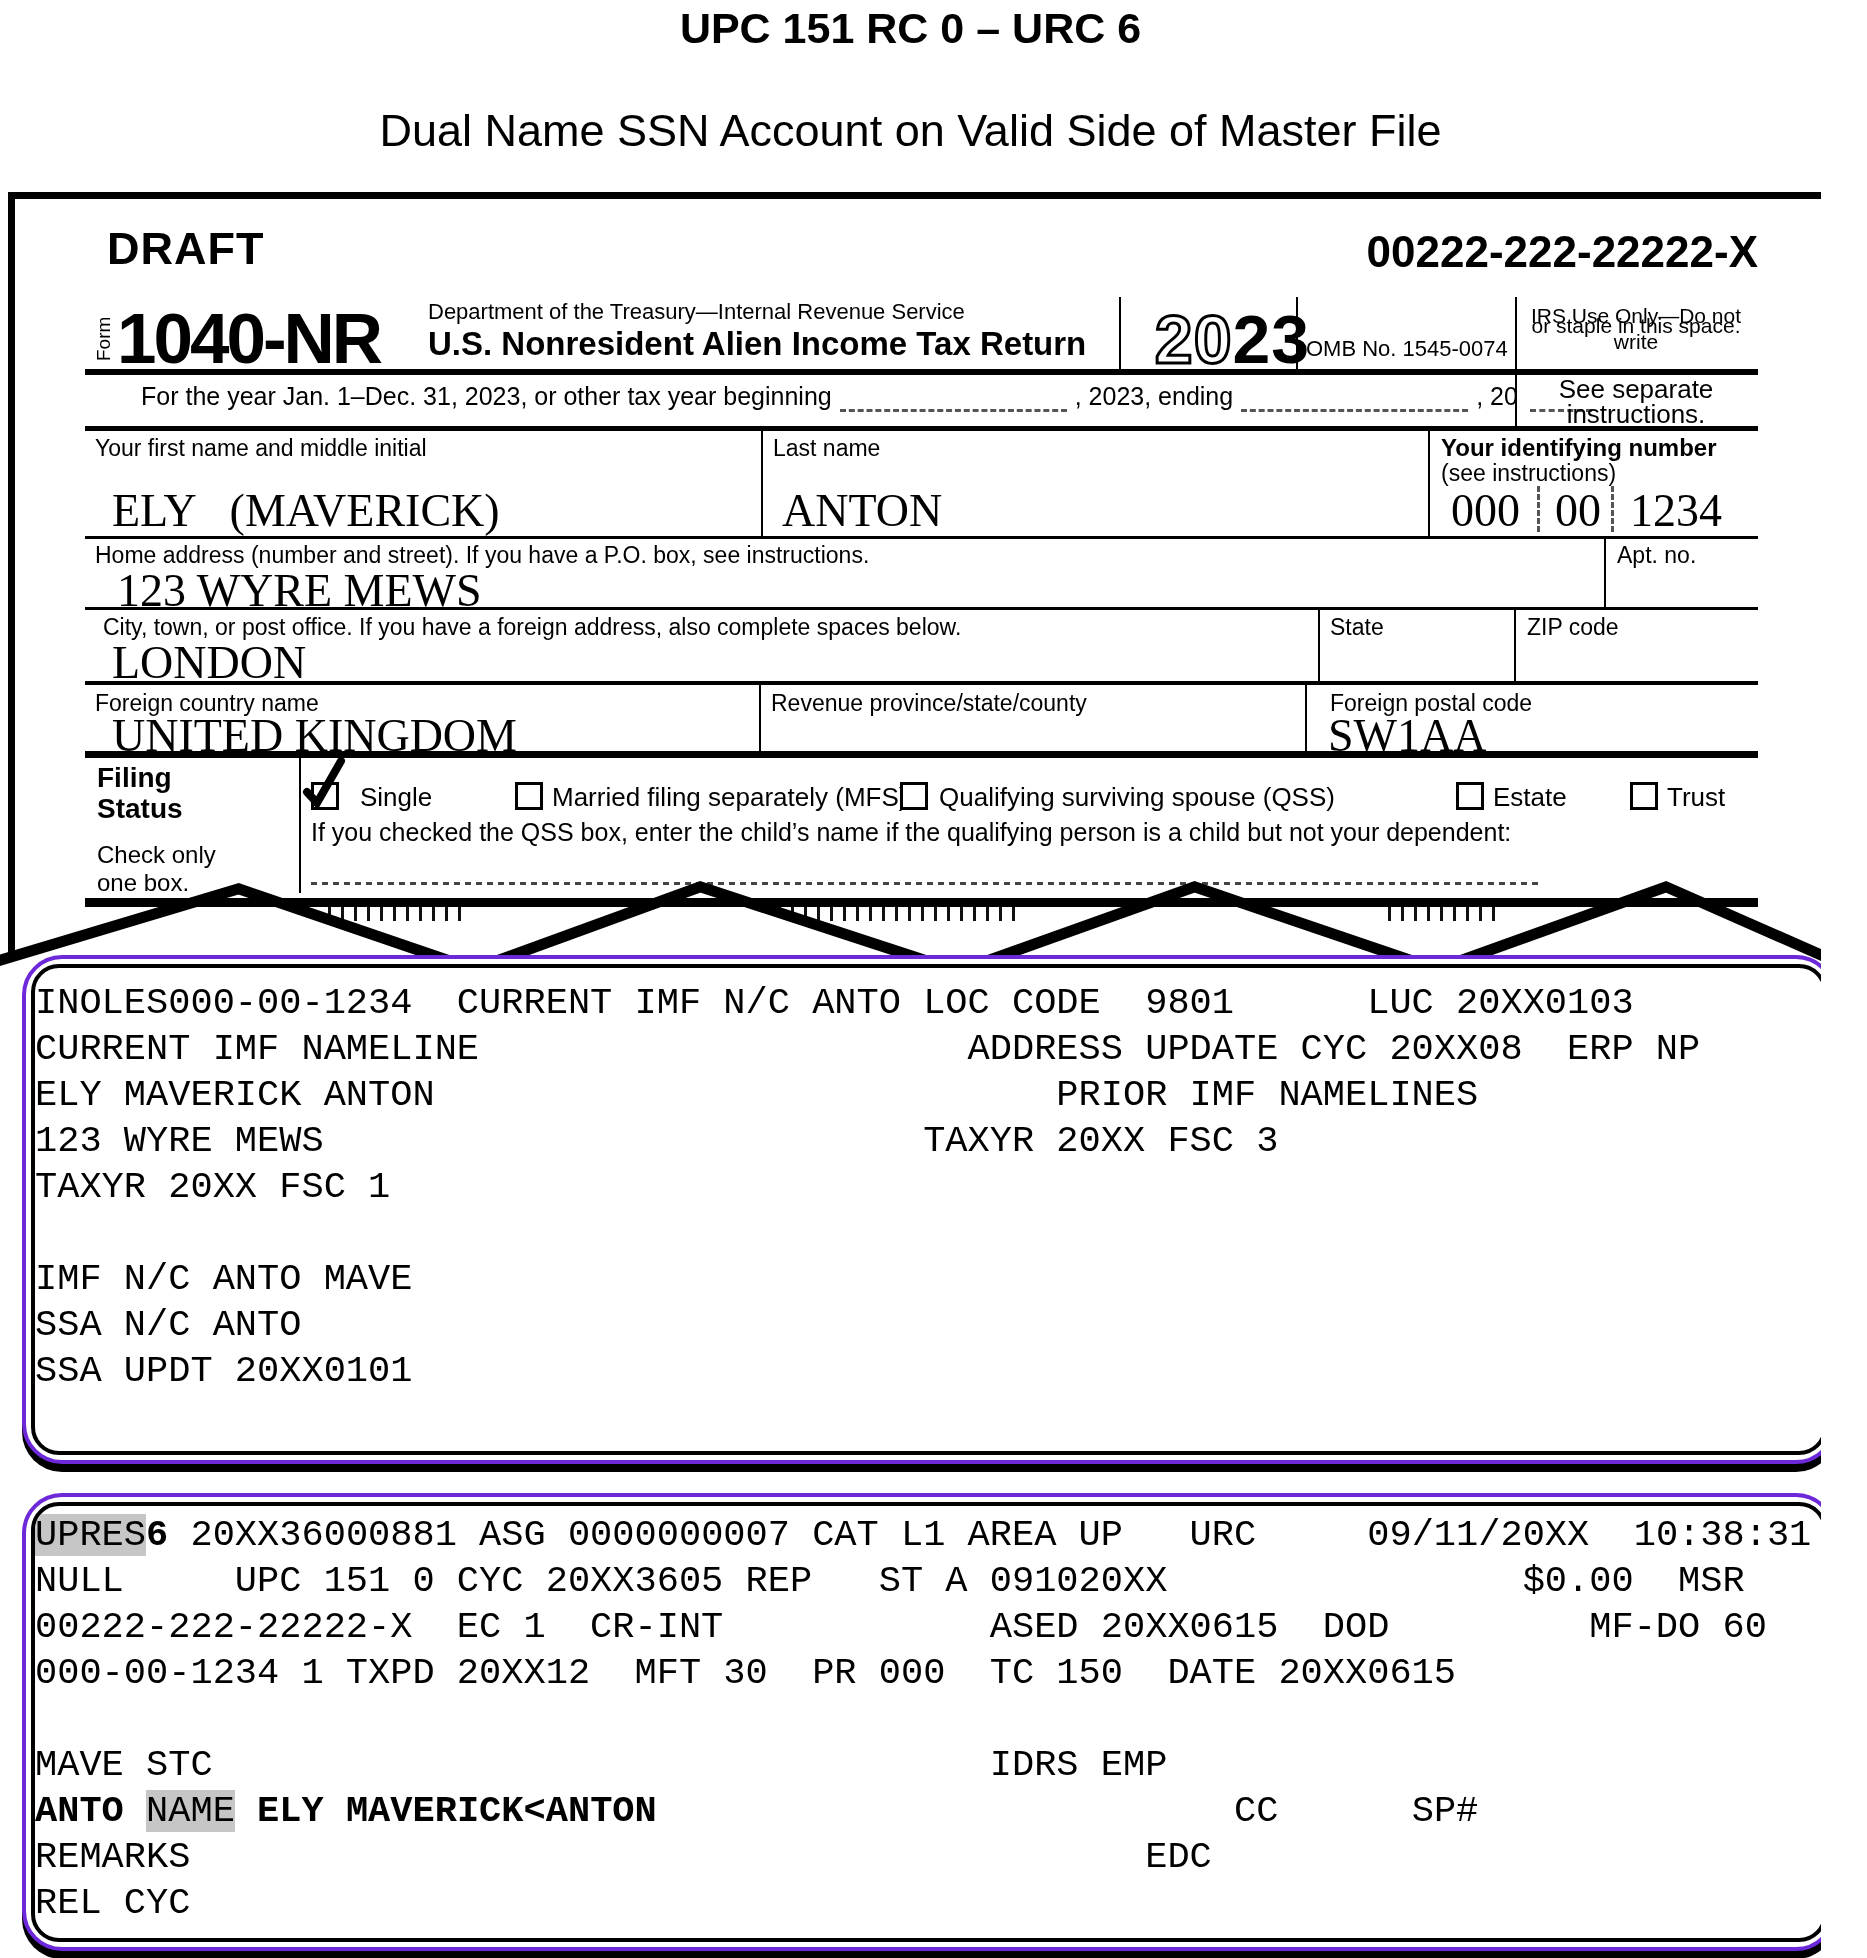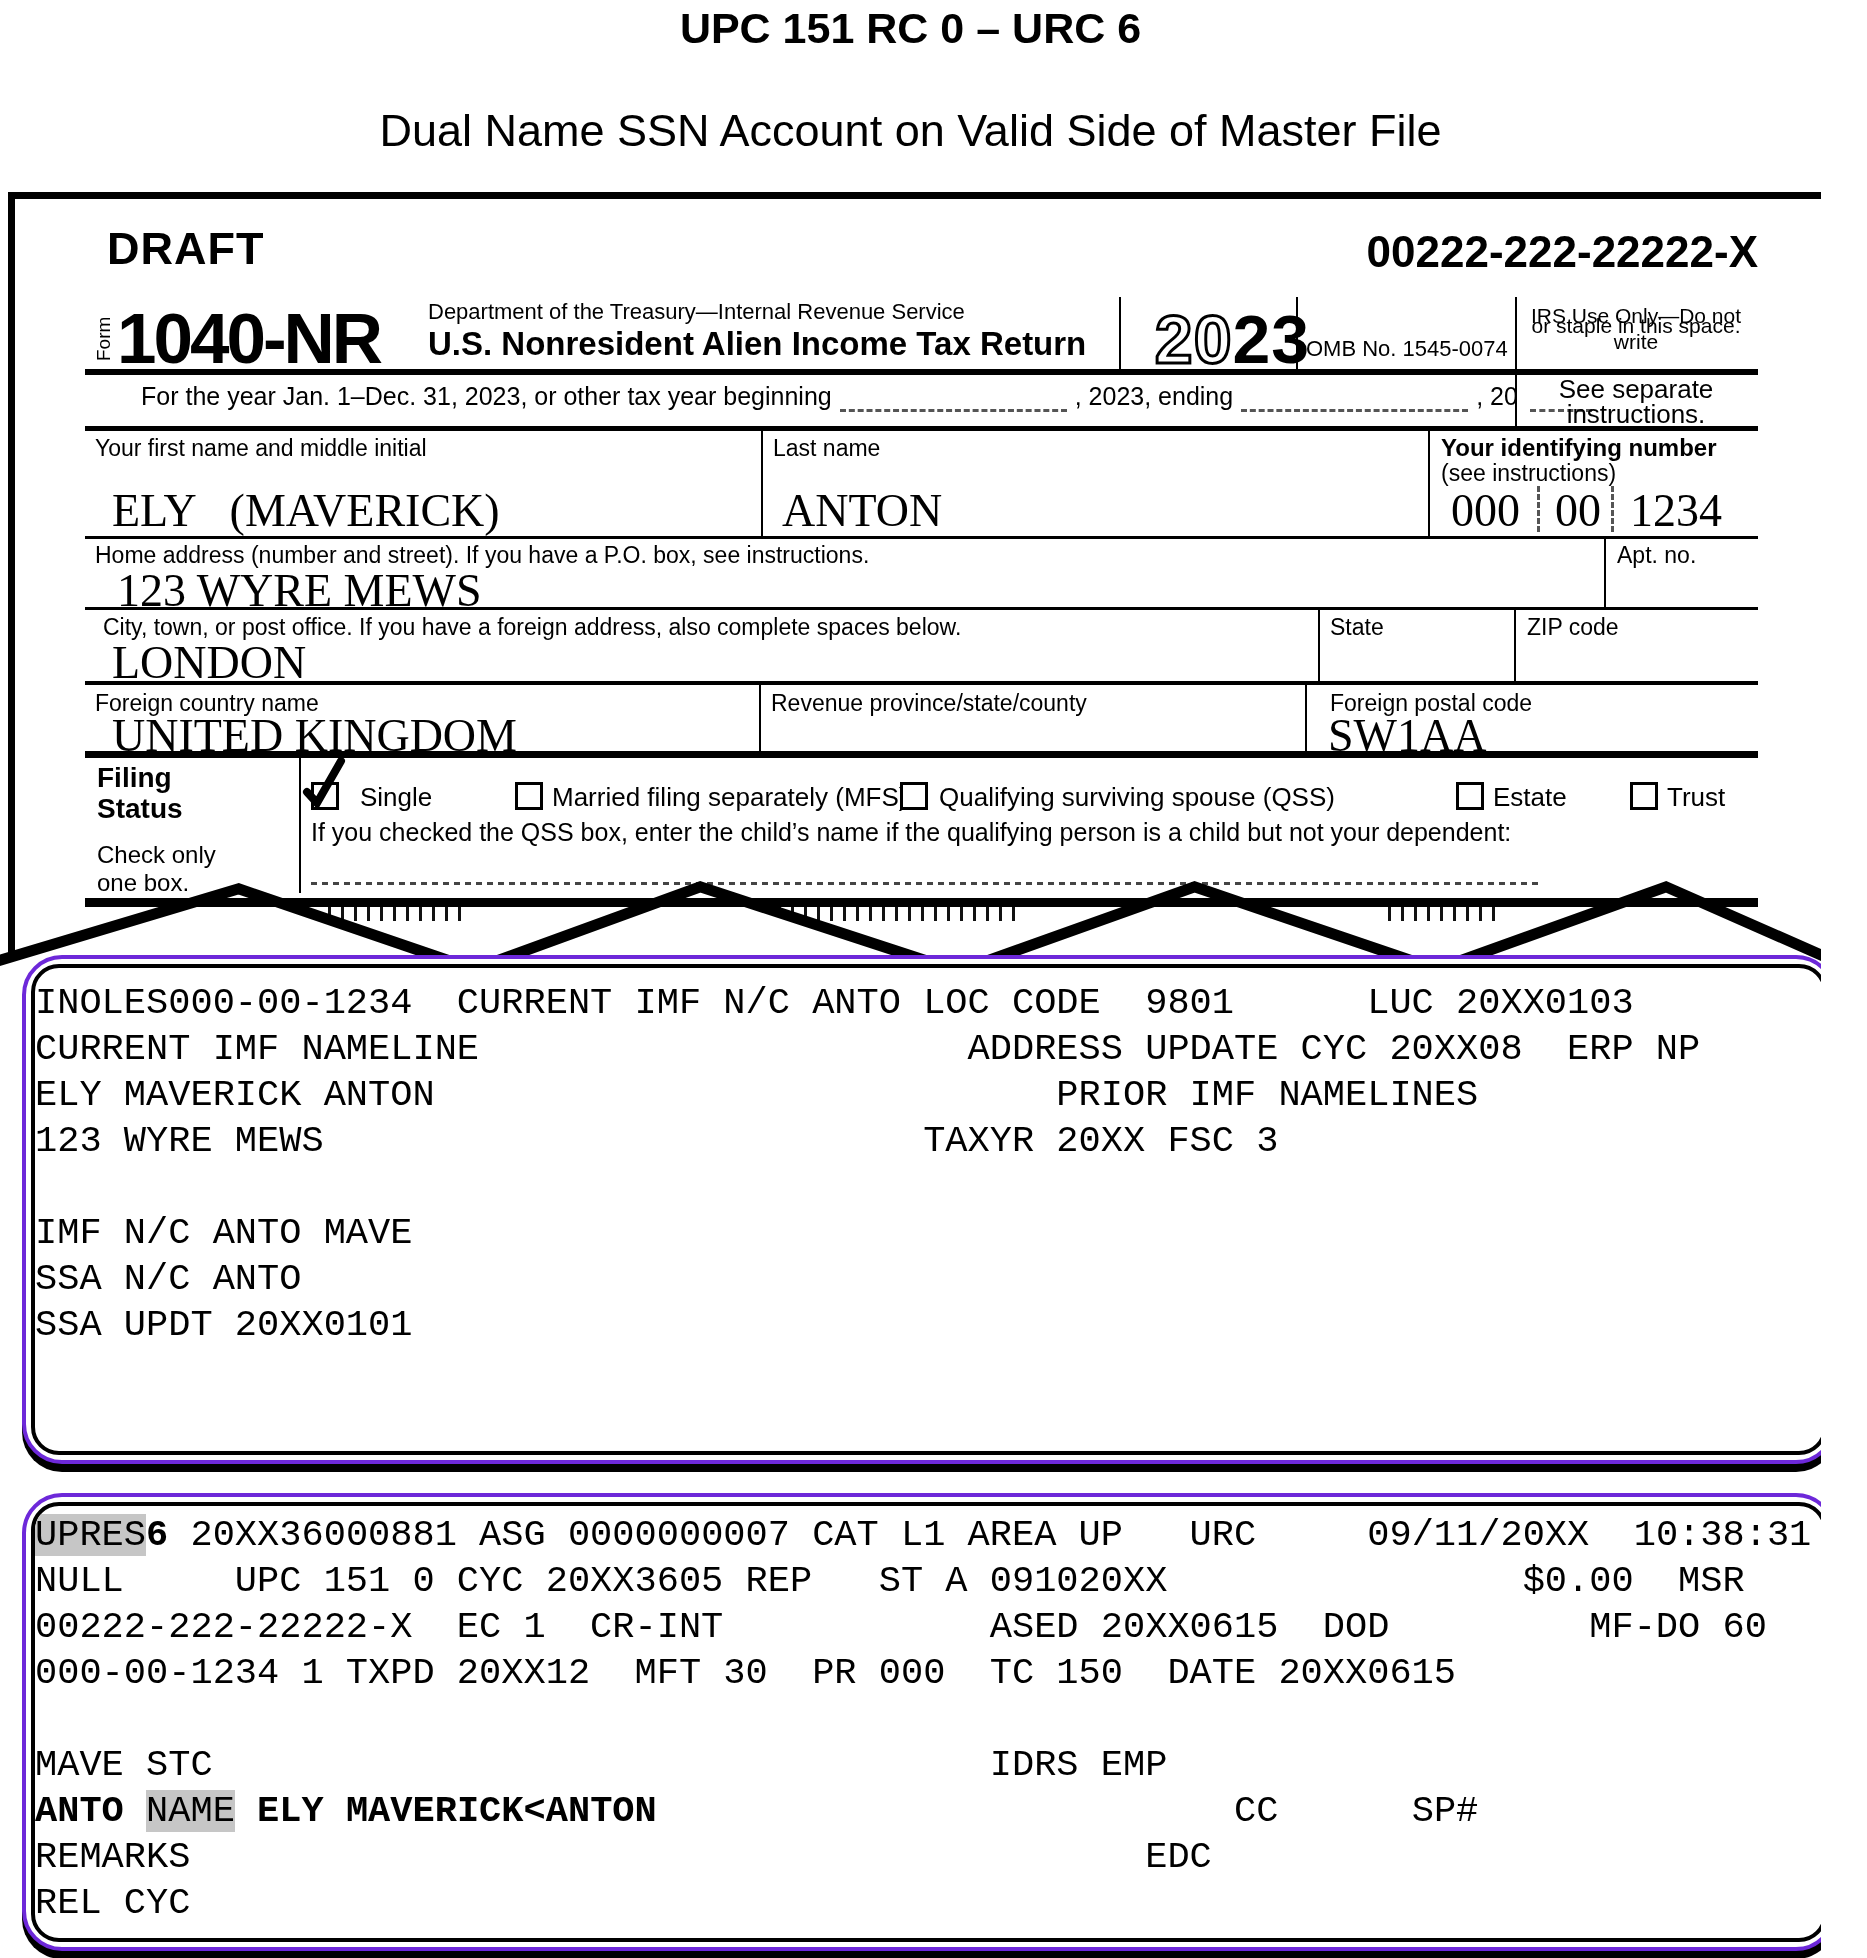--- a/index.html
+++ b/index.html
@@ -153,20 +153,21 @@
     <polyline points="-6,96 238,23 475,104 703,21 963,106 1201,21 1445,104 1676,21 1883,112" fill="none" stroke="#000" stroke-width="11" stroke-linejoin="miter"></polyline>
   </svg>
   <div class="hline" style="left:85px;top:898px;width:1673px;height:9px;"></div>
 
   <div class="term" style="top:955px;height:509px;">
     <div class="term-inner pad1">
       <div class="tl">INOLES000-00-1234  CURRENT IMF N/C ANTO LOC CODE  9801      LUC 20XX0103</div>
       <div class="tl">CURRENT IMF NAMELINE                      ADDRESS UPDATE CYC 20XX08  ERP NP</div>
       <div class="tl">ELY MAVERICK ANTON                            PRIOR IMF NAMELINES</div>
       <div class="tl">123 WYRE MEWS                           TAXYR 20XX FSC 3</div>
+      <div class="tl">TAXYR 20XX FSC 1</div>
       <div class="tl"></div>
       <div class="tl">IMF N/C ANTO MAVE</div>
       <div class="tl">SSA N/C ANTO</div>
       <div class="tl">SSA UPDT 20XX0101</div>
     </div>
   </div>
 
   <div class="term" style="top:1493px;height:458px;">
     <div class="term-inner pad2">
       <div class="tl"><span class="hl">UPRES</span><span class="b">6</span><span> 20XX36000881 ASG 0000000007 CAT L1 AREA UP   URC     09/11/20XX  10:38:31</span></div>

